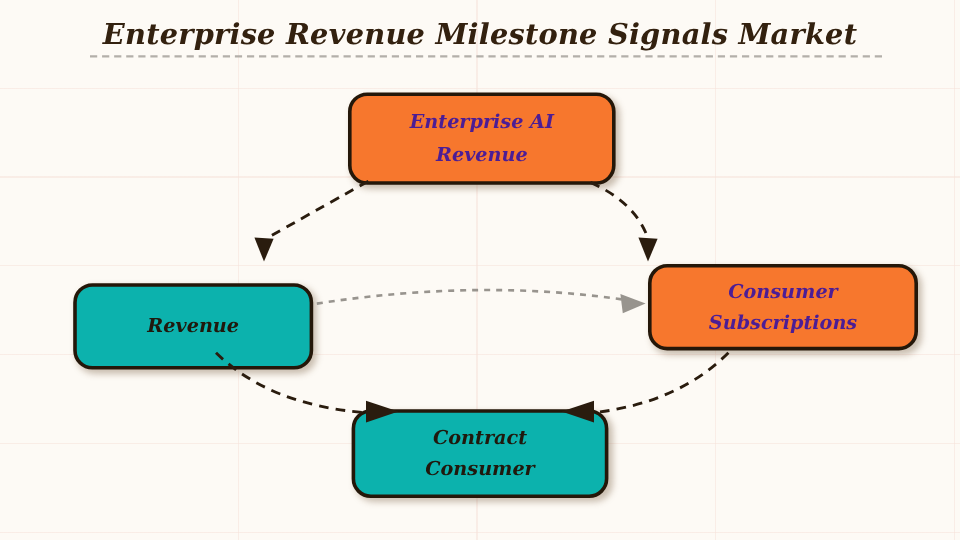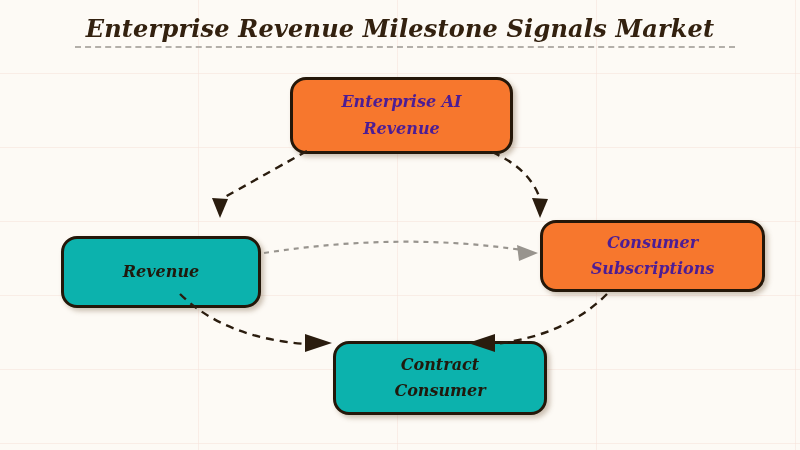--- a/index.html
+++ b/index.html
@@ -34,21 +34,21 @@
     box-shadow:3px 3px 5px rgba(110,80,50,.35);
     font-weight:bold;font-size:16px;line-height:1.65;
     box-sizing:border-box;
   }
   .node.orange{background:#f7772d;color:#4c1d95;}
   .node.teal{background:#0cb2ad;color:#20190d;}
   .node .lbl{display:block;}
   #node-enterprise{left:290px;top:77px;width:223px;height:77px;}
   #node-revenue{left:61px;top:236px;width:200px;height:72px;}
   #node-consumer{left:540px;top:220px;width:225px;height:72px;}
-  #node-contract{left:293px;top:341px;width:214px;height:74px;margin-left:40px;}
+  #node-contract{left:293px;top:341px;width:214px;height:74px;}
   svg.edges{position:absolute;left:0;top:0;pointer-events:none;z-index:5;}
 </style>
 </head>
 <body>
 
 <div class="canvas">
 
   <div class="title">Enterprise Revenue Milestone Signals Market</div>
   <div class="separator"></div>
 

